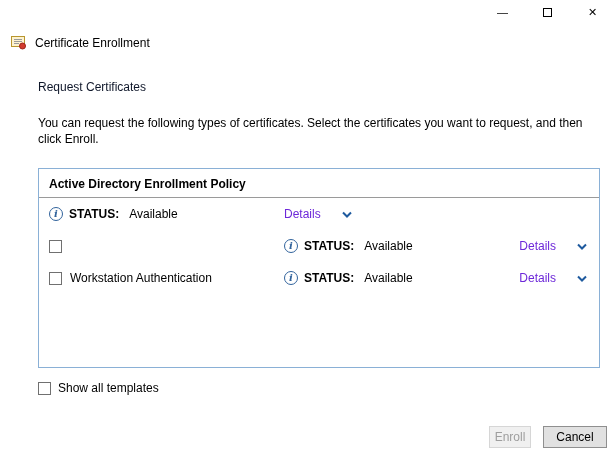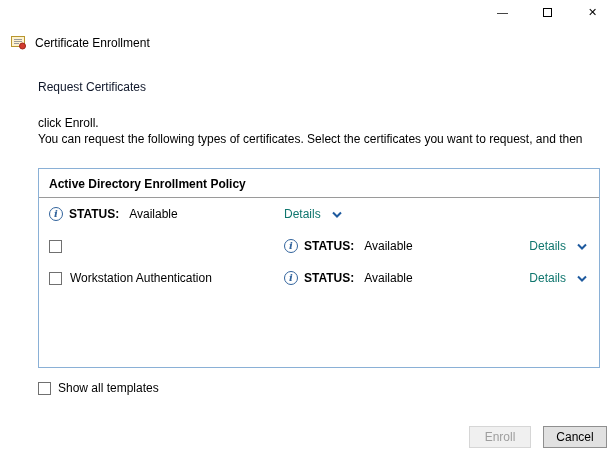--- a/index.html
+++ b/index.html
@@ -96,22 +96,22 @@
     font-weight: bold;
     font-size: 10px;
     line-height: 12px;
     text-align: center;
     display: inline-block;
     flex: 0 0 auto;
   }
   .status-label { font-weight: bold; margin-left: 6px; }
   .status-value { margin-left: 10px; }
   .details-link {
-    display: flex; align-items: center; gap: 11px;
-    color: #0f766e;
+    display: flex; align-items: center; gap: 21px;
+    color: #6d28d9;
     cursor: pointer;
     text-decoration: none;
   }
   .chevron-down-icon { display: inline-block; line-height: 0; }
 
   
   .show-all {
     position: absolute;
     left: 38px; top: 381px;
     display: flex; align-items: center;
@@ -122,21 +122,21 @@
     position: absolute;
     bottom: 6px;
     height: 22px;
     font-family: "Liberation Sans", "DejaVu Sans", sans-serif;
     font-size: 12px;
     text-align: center;
     padding: 0;
   }
   .btn-enroll {
     right: 84px;
-    width: 62px;
+    width: 42px;
     background: #f0f0f0;
     border: 1px solid #d6d6d6;
     color: #9e9e9e;
   }
   .btn-cancel {
     right: 8px;
     width: 64px;
     background: #e1e1e1;
     border: 1px solid #8f8f8f;
     color: #000;
@@ -166,22 +166,22 @@
       <line x1="4" y1="7.5" x2="12" y2="7.5" stroke="#9a9a9a"></line>
       <line x1="4" y1="9.5" x2="9" y2="9.5" stroke="#9a9a9a"></line>
       <circle cx="12.5" cy="12" r="3" fill="#d23b2e" stroke="#9c2419"></circle>
     </svg>
   </span>
   <span class="title">Certificate Enrollment</span>
 </div>
 
 <div class="page-heading">Request Certificates</div>
 <div class="page-desc">
+  <div>You can request the following types of certificates. Select the certificates you want to request, and then</div>
   <div>click Enroll.</div>
-  <div>You can request the following types of certificates. Select the certificates you want to request, and then</div>
 </div>
 
 <div class="policy-panel">
   <div class="panel-header">Active Directory Enrollment Policy</div>
 
   <div class="cert-row">
     <div class="status-cell">
       <span class="info-icon">i</span>
       <span class="status-label">STATUS:</span>
       <span class="status-value">Available</span>

